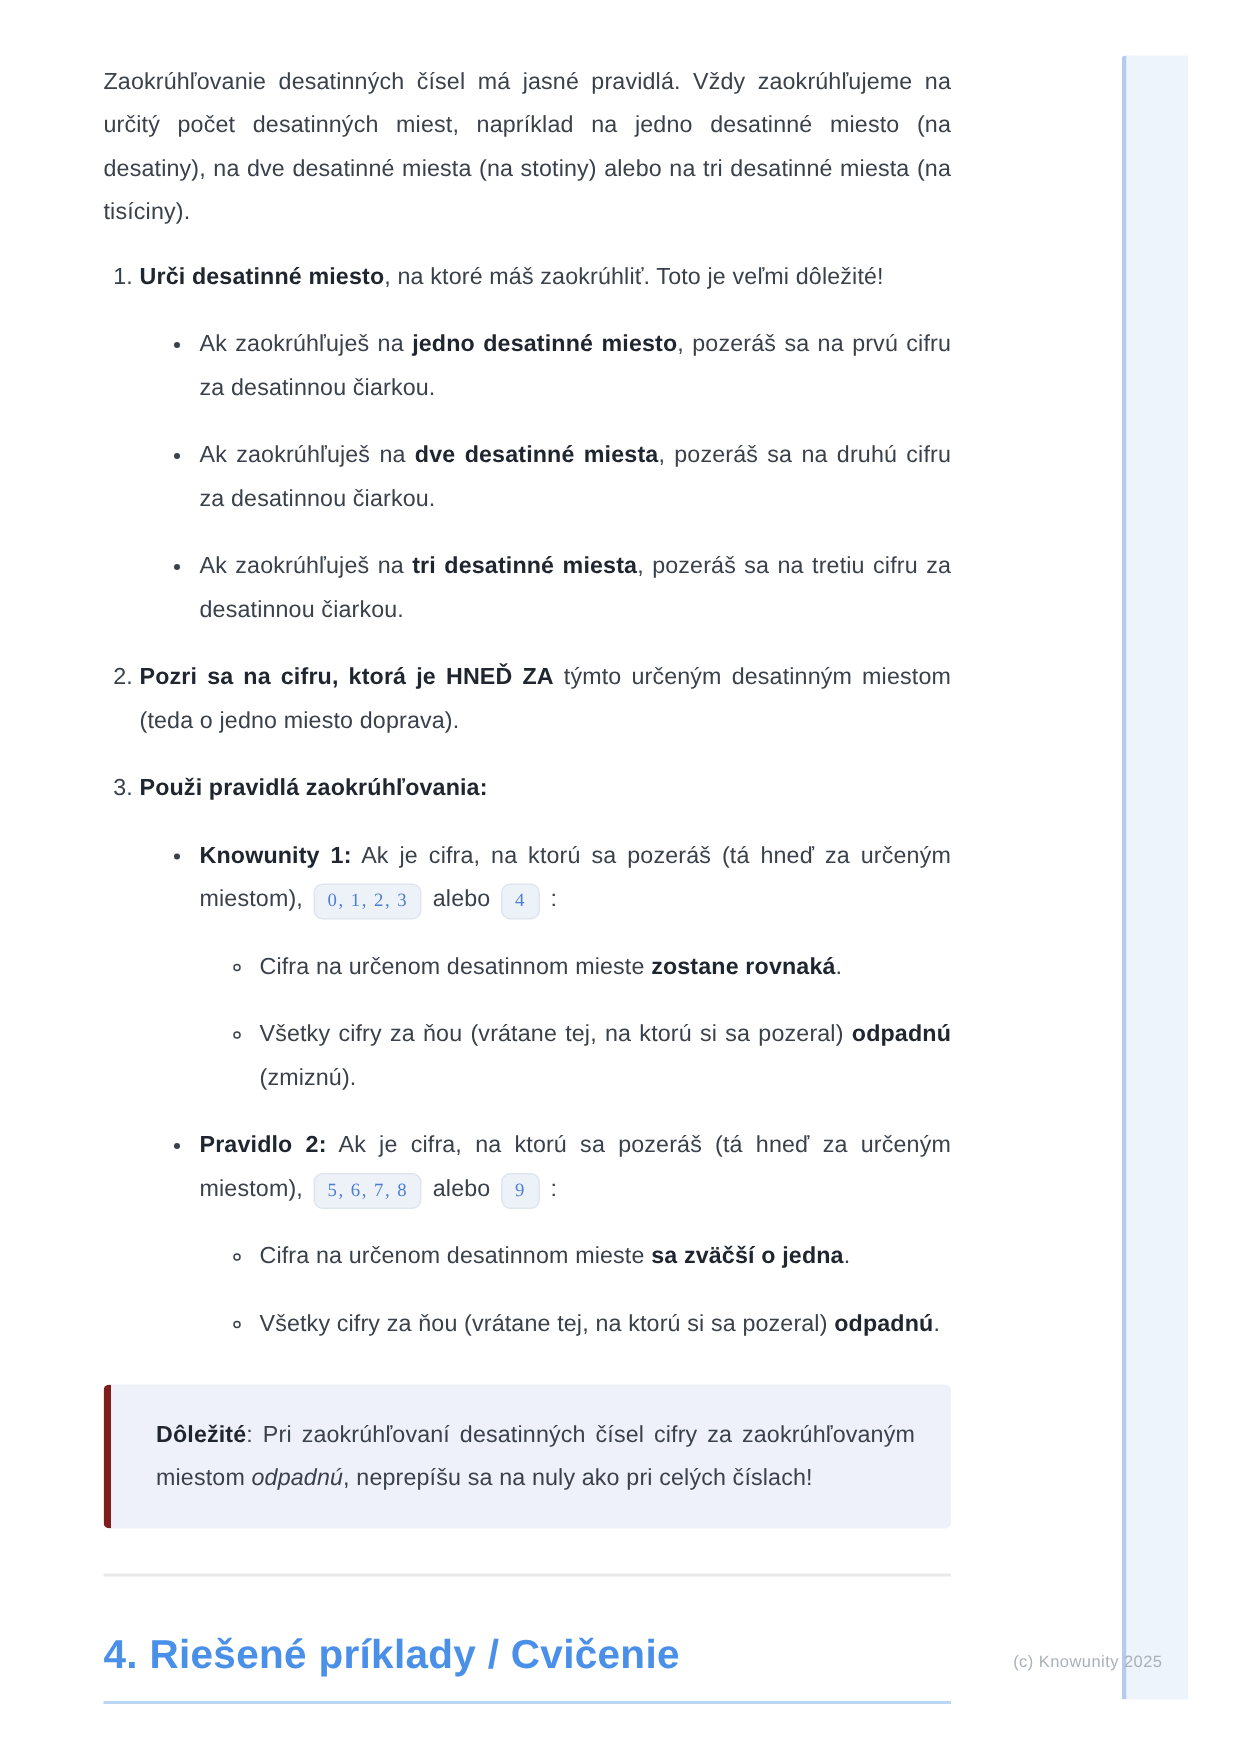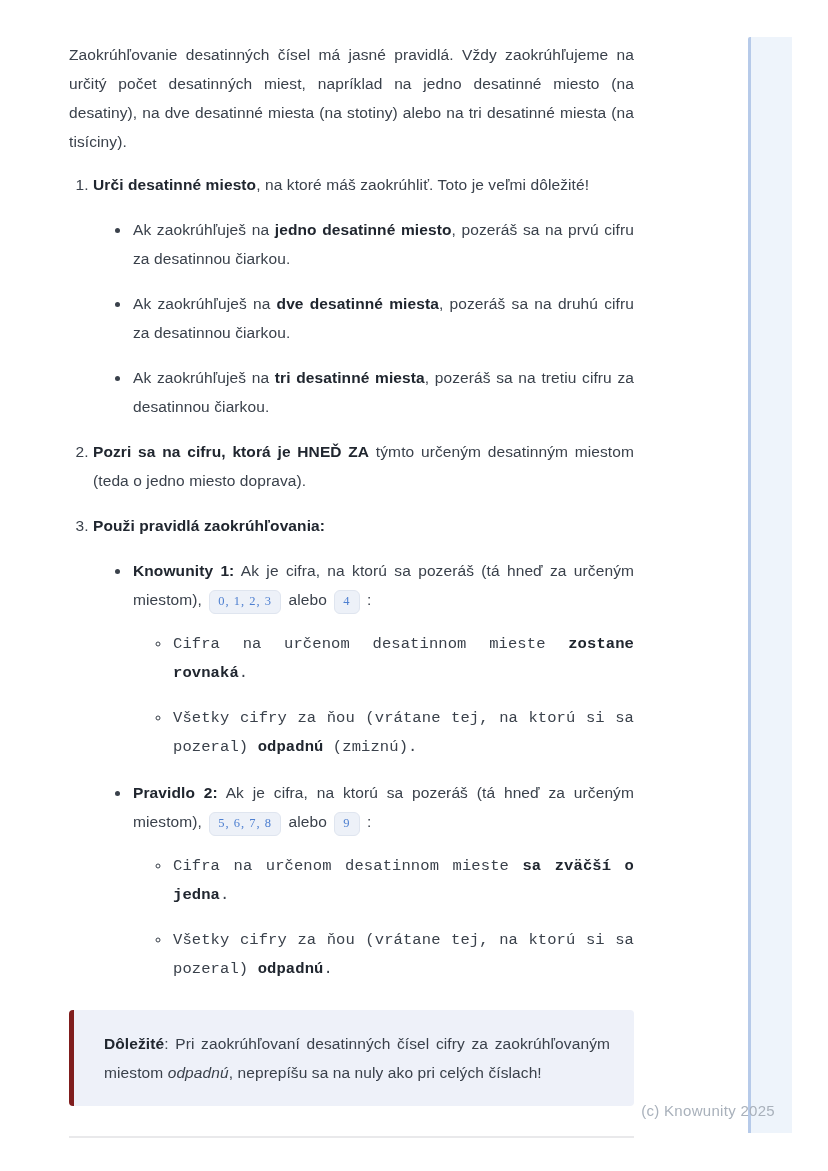--- a/index.html
+++ b/index.html
@@ -19,21 +19,21 @@
   .steps-heading {
     font-weight:bold; color:#20262f; font-size:16px;
     margin:22px 0 24px 0; text-align:left;
   }
 
   ol.steps { list-style:decimal outside; padding-left:24px; margin:0; }
   ol.steps > li { margin-bottom:16px; }
   ul.disc { list-style:disc outside; padding-left:38px; margin:16px 0 0 0; }
   ul.disc > li { margin-bottom:16px; padding-left:2px; }
   ul.circ { list-style:circle outside; padding-left:38px; margin:16px 0 0 0; }
-  ul.circ > li { margin-bottom:16px; padding-left:2px;font-family:Liberation Mono, monospace; }
+  ul.circ > li { margin-bottom:16px; padding-left:2px; }
 
   .code {
     font-family:Liberation Serif, serif;
     font-size:12.5px; letter-spacing:1px;
     color:#4d7fd0; background:#edf1f8;
     border:1px solid #dfe5ef; border-radius:6px;
     padding:2px 8px 3px 8px; margin:0 3px;
     white-space:pre; display:inline-block; line-height:17px;
     vertical-align:baseline;
   }
@@ -63,21 +63,21 @@
 
   .scroll-band {
     position:absolute; left:748px; top:37px; width:44px; height:1096px;
     background:#eef4fb;
     border-left:3px solid #b6cae9;
     border-radius:2px 0 0 0;
     z-index:1;
   }
   .footer-copyright {
     position:absolute; top:1102px; right:53px;
-    font-size:15px; color:#a9b1bb; letter-spacing:.3px;
+    font-size:11px; color:#a9b1bb; letter-spacing:.3px;
     z-index:2;
     text-align:center;
   }
 </style>
 </head>
 <body>
 
 <div class="page">
 
   <div class="scroll-band"></div>

